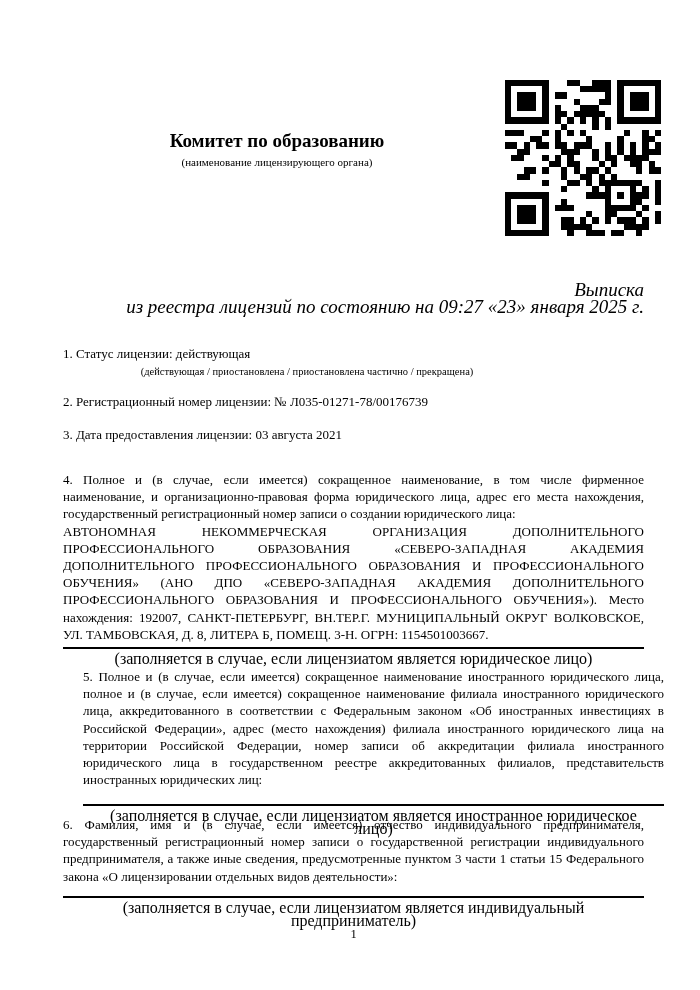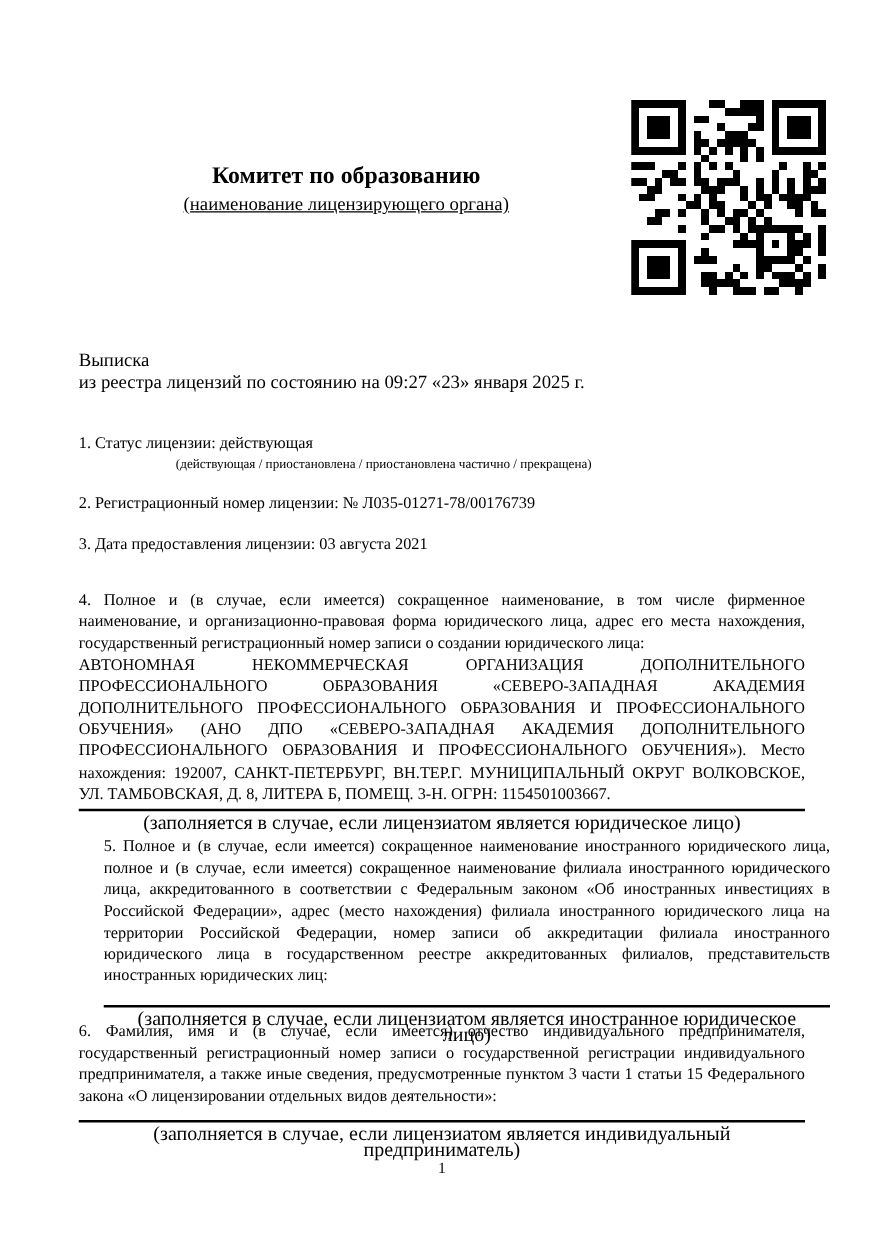--- a/index.html
+++ b/index.html
@@ -19,39 +19,39 @@
     top: 129px;
     width: 428px;
     text-align: center;
   }
   .authority-name {
     font-size: 19px;
     font-weight: bold;
     line-height: 23px;
   }
   .authority-caption {
-    font-size: 15px;
+    font-size: 11px;
     margin-top: 4px;
-    text-decoration: underline;
   }
   .qr {
     position: absolute;
     left: 505px;
     top: 80px;
     width: 156px;
     height: 156px;
   }
   .title-block {
     position: absolute;
     left: 63px;
     top: 281px;
     width: 581px;
-    text-align: left;
-    font-size: 15px;
+    text-align: right;
+    font-size: 19px;
     line-height: 17px;
+    font-style: italic;
   }
   .item {
     position: absolute;
     left: 63px;
     width: 581px;
     font-size: 13px;
     line-height: 17.2px;
   }
   .justify { text-align: justify; }
   .item-status { top: 345px; }

